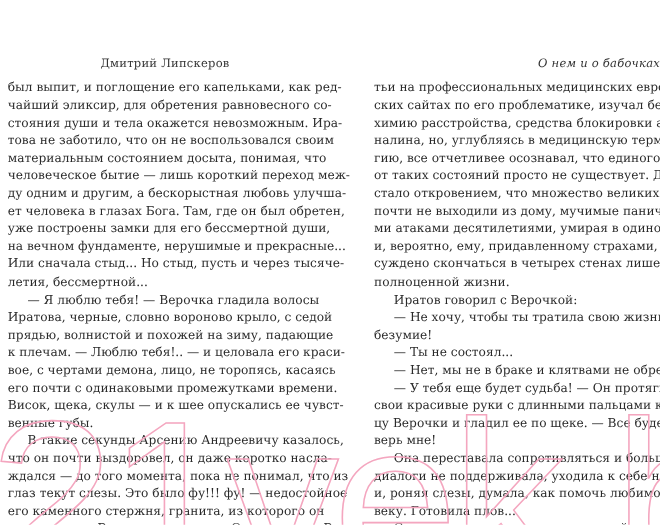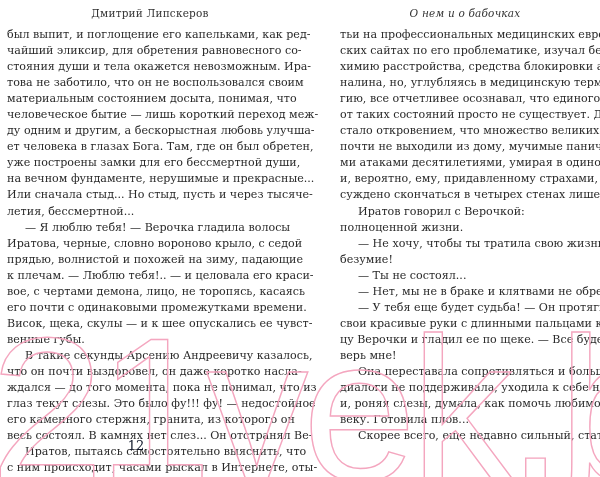--- a/index.html
+++ b/index.html
@@ -3,31 +3,31 @@
 <meta charset="utf-8">
 <style>
   html, body { margin: 0; padding: 0; }
   body {
     width: 600px; height: 477px; overflow: hidden;
     background: #ffffff;
     font-family: "DejaVu Serif", "Liberation Serif", serif;
     color: #2a2a2a;
     position: relative;
   }
-  .spread { position: absolute; inset: 0; }
+  .spread { position: absolute; inset: 0; margin-top: 45px; }
   .page { position: absolute; top: 0; height: 477px; }
   .page.left { left: 0; width: 300px; }
   .page.right { left: 300px; width: 300px; }
   .running-head {
     position: absolute; top: 7px; left: 0; right: 0;
     text-align: center; font-size: 10.5px; letter-spacing: 0.2px;
     color: #333;
   }
   .page.left .running-head { left: 8px; right: 8px; }
-  .page.right .running-head { left: 30px; right: 0; font-style: italic; }
+  .page.right .running-head { left: 30px; right: 0; font-style: italic; text-align: right; }
   .body-text {
     position: absolute; top: 27px;
     font-size: 11.1px; line-height: 16.05px;
     text-align: justify;
   }
   .page.left .body-text { left: 7px; width: 258px; }
   .page.right .body-text { left: 340px; width: 255px; }
   .line { display: block; text-align: justify; text-align-last: justify; white-space: nowrap; height: 16.05px; }
   .line.last { text-align-last: left; }
   .line.indent { text-indent: 18px; }
@@ -87,22 +87,22 @@
         <span class="line">ских сайтах по его проблематике, изучал белок G,</span>
         <span class="line">химию расстройства, средства блокировки адре-</span>
         <span class="line">налина, но, углубляясь в медицинскую терминоло-</span>
         <span class="line">гию, все отчетливее осознавал, что единого лечения</span>
         <span class="line">от таких состояний просто не существует. Для него</span>
         <span class="line">стало откровением, что множество великих людей</span>
         <span class="line">почти не выходили из дому, мучимые паническ-</span>
         <span class="line">ми атаками десятилетиями, умирая в одиночестве,</span>
         <span class="line">и, вероятно, ему, придавленному страхами, также</span>
         <span class="line">суждено скончаться в четырех стенах лишенным</span>
+        <span class="line last">полноценной жизни.</span>
         <span class="line indent last">Иратов говорил с Верочкой:</span>
-        <span class="line last">полноценной жизни.</span>
         <span class="line indent">— Не хочу, чтобы ты тратила свою жизнь на мое</span>
         <span class="line last">безумие!</span>
         <span class="line indent last">— Ты не состоял...</span>
         <span class="line indent last">— Нет, мы не в браке и клятвами не обременены!</span>
         <span class="line indent">— У тебя еще будет судьба! — Он протягивал</span>
         <span class="line">свои красивые руки с длинными пальцами к ли-</span>
         <span class="line">цу Верочки и гладил ее по щеке. — Все будет, по-</span>
         <span class="line last">верь мне!</span>
         <span class="line indent">Она переставала сопротивляться и больше такие</span>
         <span class="line">диалоги не поддерживала, уходила к себе наверх</span>

